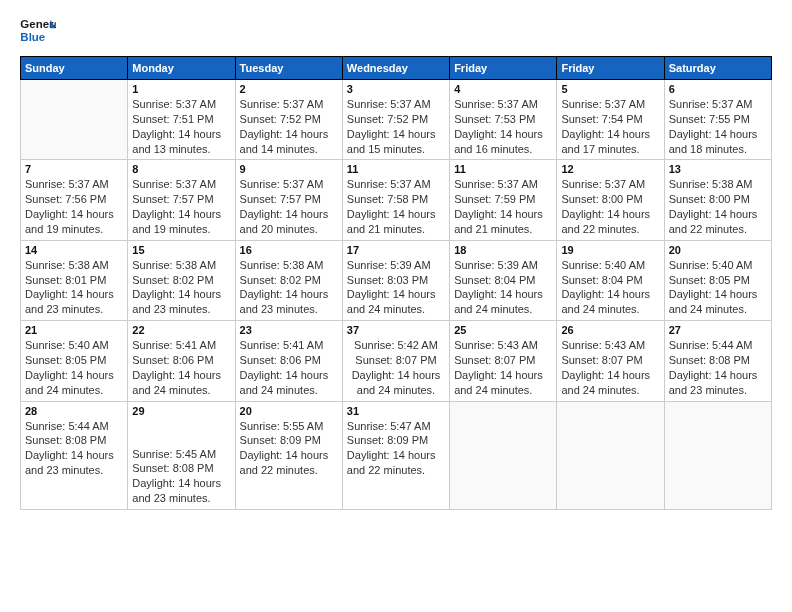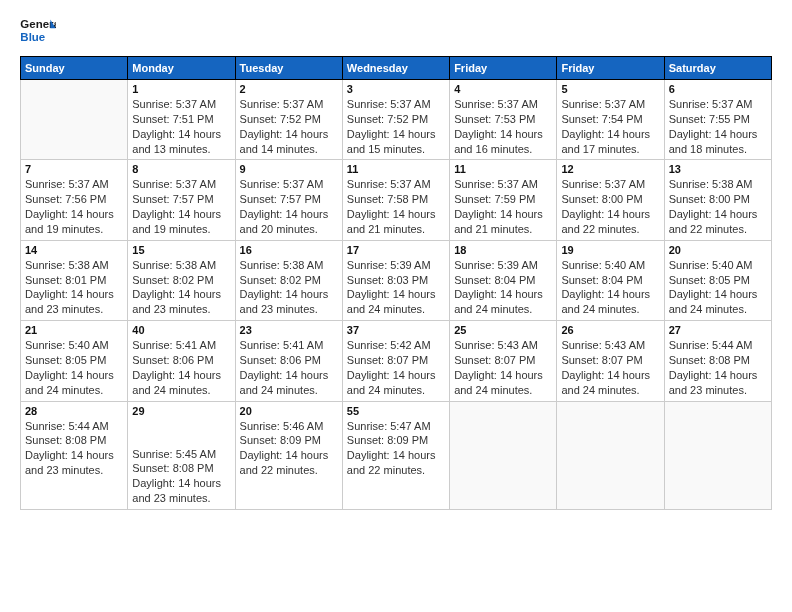--- a/index.html
+++ b/index.html
@@ -258,36 +258,36 @@
         </tr>
         <tr>
           <td>
             <span class="day-num">21</span>
             <div class="cell-info" style="white-space: pre-line;">Sunrise: 5:40 AM
 Sunset: 8:05 PM
 Daylight: 14 hours
 and 24 minutes.</div>
           </td>
           <td>
-            <span class="day-num">40</span>
+            <span class="day-num">22</span>
             <div class="cell-info" style="white-space: pre-line;">Sunrise: 5:41 AM
 Sunset: 8:06 PM
 Daylight: 14 hours
 and 24 minutes.</div>
           </td>
           <td>
             <span class="day-num">23</span>
             <div class="cell-info" style="white-space: pre-line;">Sunrise: 5:41 AM
 Sunset: 8:06 PM
 Daylight: 14 hours
 and 24 minutes.</div>
           </td>
           <td>
             <span class="day-num">37</span>
-            <div class="cell-info" style="white-space: pre-line;">Sunrise: 5:42 AM
+            <div class="cell-info" style="white-space: pre-line; text-align: center;">Sunrise: 5:42 AM
 Sunset: 8:07 PM
 Daylight: 14 hours
 and 24 minutes.</div>
           </td>
           <td>
             <span class="day-num">25</span>
             <div class="cell-info" style="white-space: pre-line;">Sunrise: 5:43 AM
 Sunset: 8:07 PM
 Daylight: 14 hours
 and 24 minutes.</div>
@@ -317,27 +317,27 @@
           </td>
           <td>
             <span class="day-num">29</span>
             <div class="cell-info" style="white-space: pre-line; margin-top: 30px;">Sunrise: 5:45 AM
 Sunset: 8:08 PM
 Daylight: 14 hours
 and 23 minutes.</div>
           </td>
           <td>
             <span class="day-num">20</span>
-            <div class="cell-info" style="white-space: pre-line;">Sunrise: 5:46 AM
+            <div class="cell-info" style="white-space: pre-line;">Sunrise: 5:55 AM
 Sunset: 8:09 PM
 Daylight: 14 hours
 and 22 minutes.</div>
           </td>
           <td>
-            <span class="day-num">55</span>
+            <span class="day-num">31</span>
             <div class="cell-info" style="white-space: pre-line;">Sunrise: 5:47 AM
 Sunset: 8:09 PM
 Daylight: 14 hours
 and 22 minutes.</div>
           </td>
           <td class="empty"></td>
           <td class="empty"></td>
           <td class="empty"></td>
         </tr>
       </tbody>

